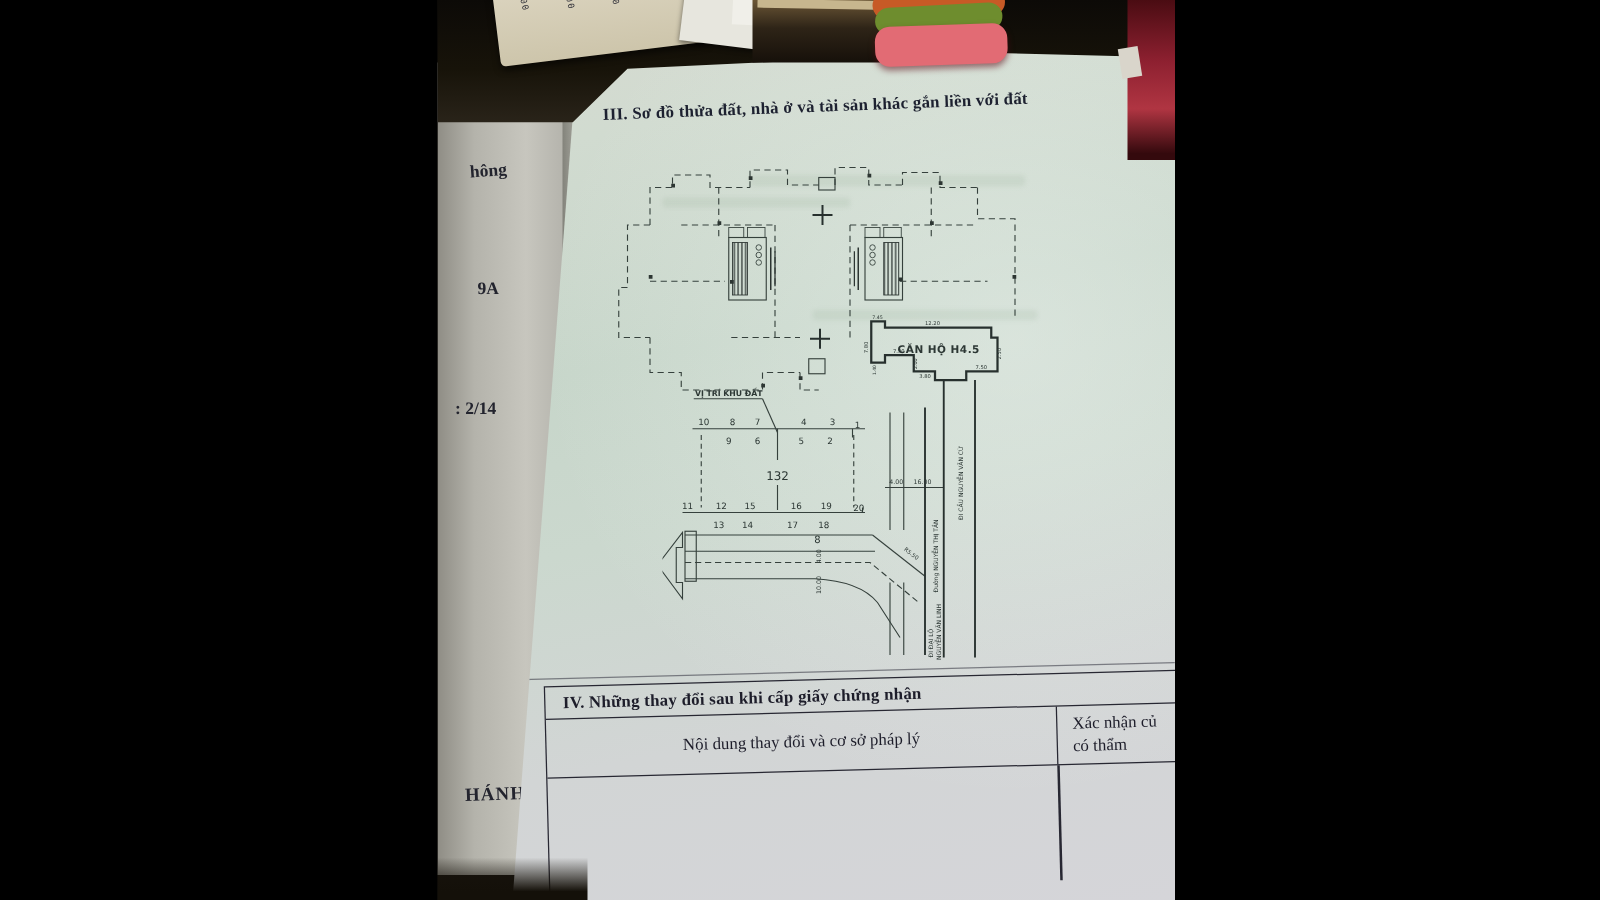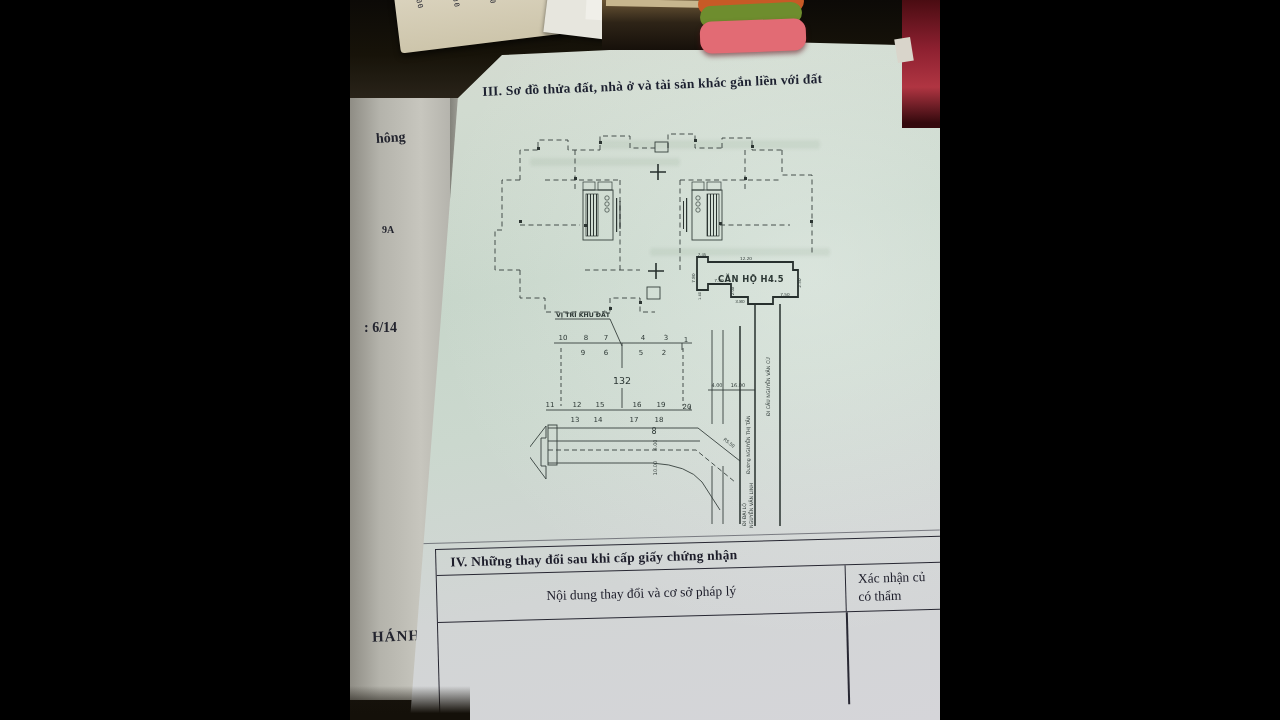--- a/index.html
+++ b/index.html
@@ -77,22 +77,22 @@
     background:linear-gradient(180deg,rgba(20,16,10,0),#141009 80%);}
 </style>
 </head>
 <body>
 
 <div class="stage">
   <div class="photo">
 
     <div class="left-strip">
       <div class="frag" style="left:26px;top:80px;font-size:14px;transform:rotate(-4deg);">hông</div>
-      <div class="frag" style="left:32px;top:174px;font-size:10px;">9A</div>
-      <div class="frag" style="left:14px;top:270px;font-size:14px;">: 6/14</div>
+      <div class="frag" style="left:32px;top:174px;font-size:14px;">9A</div>
+      <div class="frag" style="left:14px;top:270px;font-size:14px;">: 2/14</div>
       <div class="frag" style="left:22px;top:578px;font-size:15px;letter-spacing:1px;transform:rotate(-2deg);">HÁNH</div>
     </div>
     <div class="fold"></div>
 
     <div class="page">
       <div class="smudge" style="left:250px;top:140px;width:220px;height:9px;"></div>
       <div class="smudge" style="left:180px;top:158px;width:150px;height:8px;"></div>
       <div class="smudge" style="left:300px;top:248px;width:180px;height:8px;"></div>
 
       <div class="title3">III. Sơ đồ thửa đất, nhà ở và tài sản khác gắn liền với đất</div>

